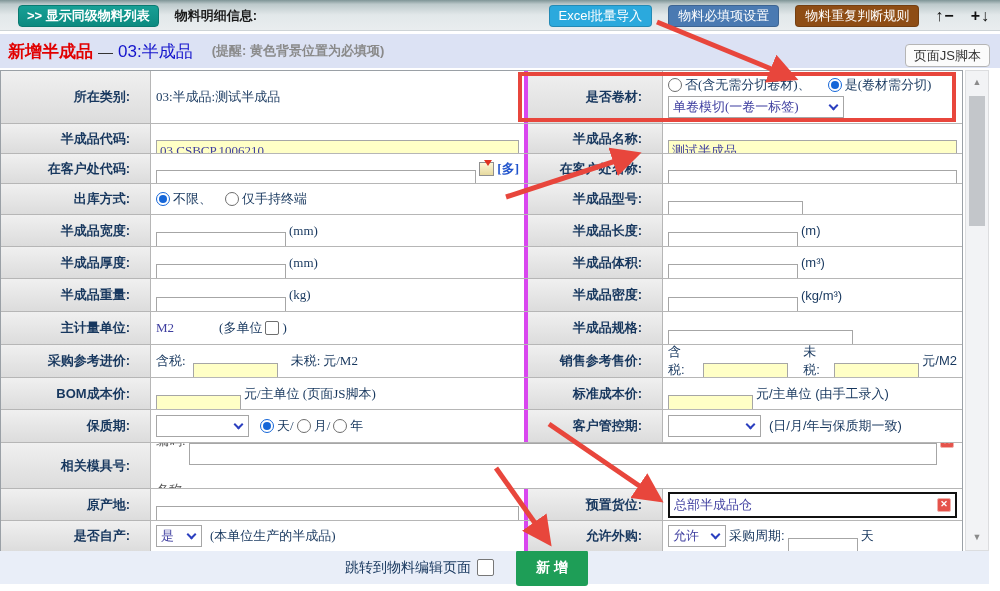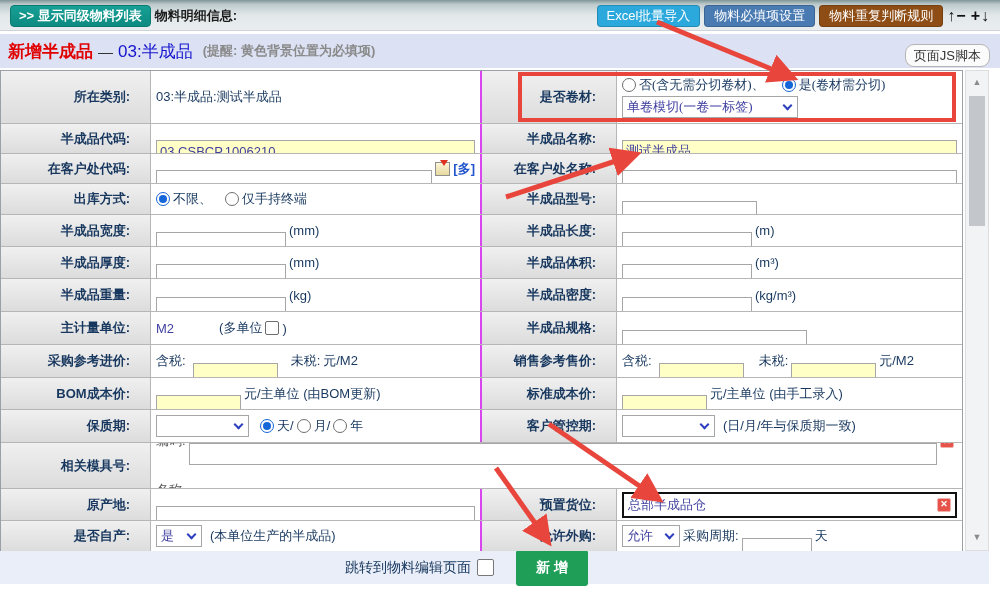--- a/index.html
+++ b/index.html
@@ -1,56 +1,56 @@
 <!DOCTYPE html>
 <html><head>
 <meta charset="utf-8">
 <style>
   * { margin:0; padding:0; box-sizing:border-box; }
   html,body { width:1000px; height:591px; }
   body { font-family:"Liberation Sans", sans-serif; background:#fff; overflow:hidden; }
   .screen { position:relative; width:1000px; height:591px; background:#fff; }
 
   
-  .topbar { height:31px; display:flex; align-items:center; gap:4px; padding:2px 10px 0 10px;
+  .topbar { height:31px; display:flex; align-items:center; gap:16px; padding:2px 10px 0 18px;
     background:linear-gradient(180deg,#7e9496 0%,#bcc9cb 14%,#e2e8ea 50%,#e9edef 100%);
     border-bottom:1px solid #cdd3d6; }
   .btn-teal { background:linear-gradient(#17a096,#0c8a80); color:#fff; border:1px solid #0a7a71;
     border-radius:4px; height:22px; padding:0 8px; font-size:13px; font-weight:bold;
     display:flex; align-items:center; white-space:nowrap; cursor:pointer; }
   .detail-title { font-weight:bold; color:#1b1b1b; font-size:13px; }
   .spacer { flex:1; }
   .pillbtn { color:#fff; border:1px solid rgba(0,0,0,.18); border-radius:4px; height:22px;
     padding:0 9px; font-size:13px; display:flex; align-items:center; white-space:nowrap; cursor:pointer; }
   .btn-excel { background:#2BA9DD; }
   .btn-req { background:#4A7AB2; }
   .btn-dup { background:#8E4D15; }
   .font-ico { font-weight:bold; font-size:16px; color:#111; cursor:pointer; letter-spacing:1px; }
 
   
   .titlebar { margin-top:3px; height:34px; background:#DCE2F4; display:flex; align-items:center;
     padding:0 8px; position:relative; }
   .t-red { color:#E10000; font-weight:bold; font-size:17px; }
   .t-dash { color:#333; font-size:15px; margin:0 5px; }
   .t-blue { color:#1414CC; font-weight:normal; font-size:17px; }
-  .t-hint { color:#8a8a8a; font-size:13px; font-weight:bold; margin-left:10px; }
+  .t-hint { color:#8a8a8a; font-size:13px; font-weight:bold; margin-left:19px; }
   .btn-js { position:absolute; right:10px; bottom:1px; background:#fbfbfb; border:1px solid #b5b5b5;
-    border-radius:9px; height:23px; padding:0 8px; font-size:13px; color:#333;
+    border-radius:4px; height:23px; padding:0 8px; font-size:13px; color:#333;
     display:flex; align-items:center; cursor:pointer; }
 
   
   .formwrap { position:relative; margin-top:2px; width:989px; height:481px; overflow:hidden; }
   .formtable { position:absolute; left:0; top:0; width:963px;
     border-top:1px solid #9aa0a6; border-left:1px solid #9aa0a6; border-right:1px solid #9aa0a6; }
   .row { display:flex; border-bottom:1px solid #b6b6b6; overflow:hidden; }
   .cell { display:flex; align-items:center; }
   .lab { background:linear-gradient(180deg,#f0f0f0,#dcdcdc); color:#17375E; font-weight:bold;
     font-size:13px; justify-content:flex-end; padding-right:20px; border-right:1px solid #b6b6b6; }
   .c1 { width:150px; flex:none; }
-  .c2 { width:331px; flex:none; border-right:2px solid #d946ef; }
+  .c2 { width:377px; flex:none; border-right:4px solid #d946ef;font-family:Liberation Serif, serif; }
   .c3 { width:135px; flex:none; }
   .c4 { flex:1; }
   .val { background:#fff; padding:2px 5px; gap:3px; font-size:13px; color:#17375E; }
   .vcol { flex-direction:column; align-items:stretch; justify-content:center; gap:2px; }
   .hline { display:flex; align-items:center; gap:3px;font-family:Liberation Serif, serif; }
   .txt { height:22px; border:1px solid #a6a6a6; font-size:13px; color:#3F3FA0; padding:0 3px;
     font-family:inherit; background:#fff;margin-top:25px; }
   .yellow { background:#FFFFC6; }
   .ro { background:#ececec; border-color:#c0c0c0; }
   .grow { flex:1; min-width:0; }
@@ -260,21 +260,21 @@
           <span style="margin-left:12px">未税:</span>
           <input class="txt yellow" style="width: 85px;">
           <span class="unit">元/M2</span>
         </div>
       </div>
 
       <div class="row" style="height:32px">
         <div class="cell lab c1">BOM成本价:</div>
         <div class="cell val c2">
           <input class="txt yellow" style="width: 85px;">
-          <span class="unit">元/主单位 (由BOM更新)</span>
+          <span class="unit">元/主单位 (页面JS脚本)</span>
         </div>
         <div class="cell lab c3">标准成本价:</div>
         <div class="cell val c4">
           <input class="txt yellow" style="width: 85px;">
           <span class="unit">元/主单位 (由手工录入)</span>
         </div>
       </div>
 
       <div class="row" style="height:33px">
         <div class="cell lab c1">保质期:</div>

